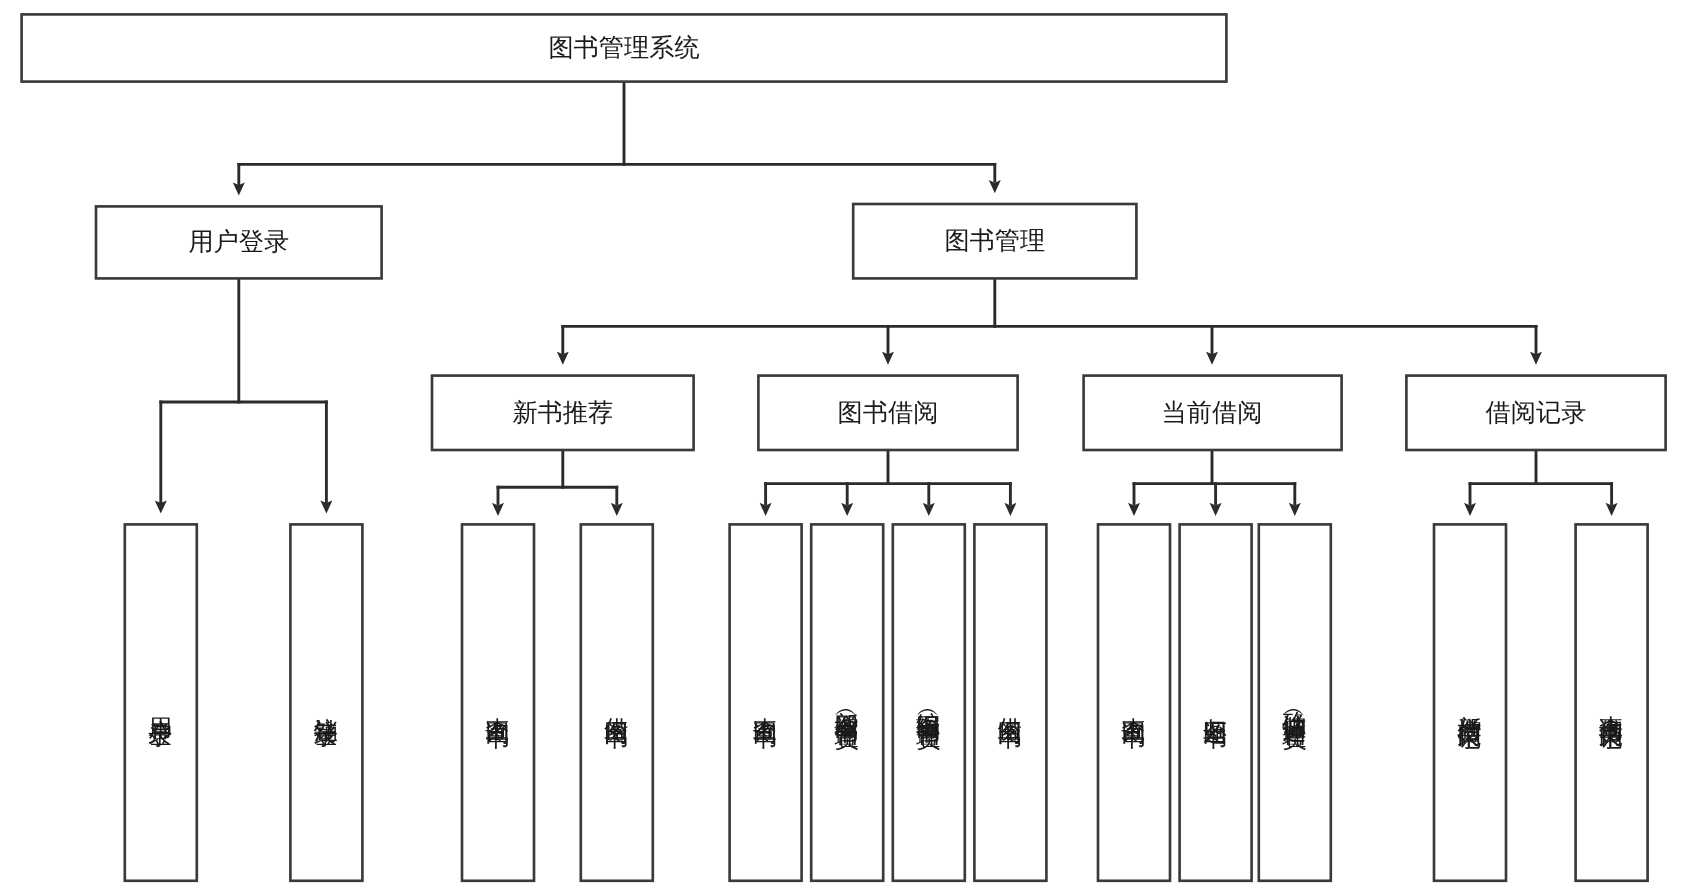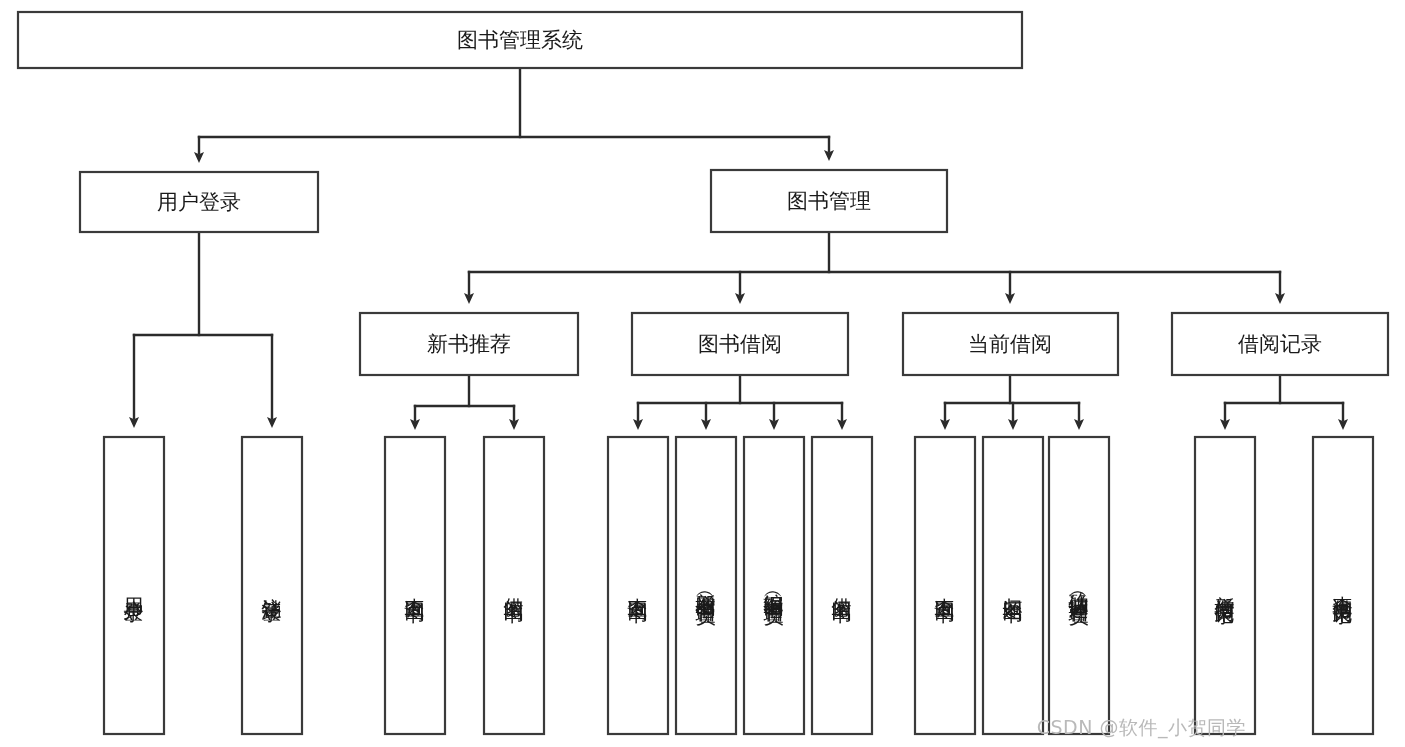--- a/index.html
+++ b/index.html
@@ -176,14 +176,13 @@
   <div class="vlabel" style="left:608px; top:437px; width:60px; height:297px;">查询图书</div>
   <div class="vlabel" style="left:676px; top:437px; width:60px; height:297px;">新增图书（管理员）</div>
   <div class="vlabel" style="left:744px; top:437px; width:60px; height:297px;">编辑图书（管理员）</div>
   <div class="vlabel" style="left:812px; top:437px; width:60px; height:297px;">借阅图书</div>
   <div class="vlabel" style="left:915px; top:437px; width:60px; height:297px;">查询图书</div>
   <div class="vlabel" style="left:983px; top:437px; width:60px; height:297px;">归还图书</div>
   <div class="vlabel" style="left:1049px; top:437px; width:60px; height:297px;">确认归还（管理员）</div>
   <div class="vlabel" style="left:1195px; top:437px; width:60px; height:297px;">新增借阅记录</div>
   <div class="vlabel" style="left:1313px; top:437px; width:60px; height:297px;">查询借阅记录</div>
 
-  <div class="watermark">CSDN @软件_小贺同学</div>
 </div>
 
 </body></html>

